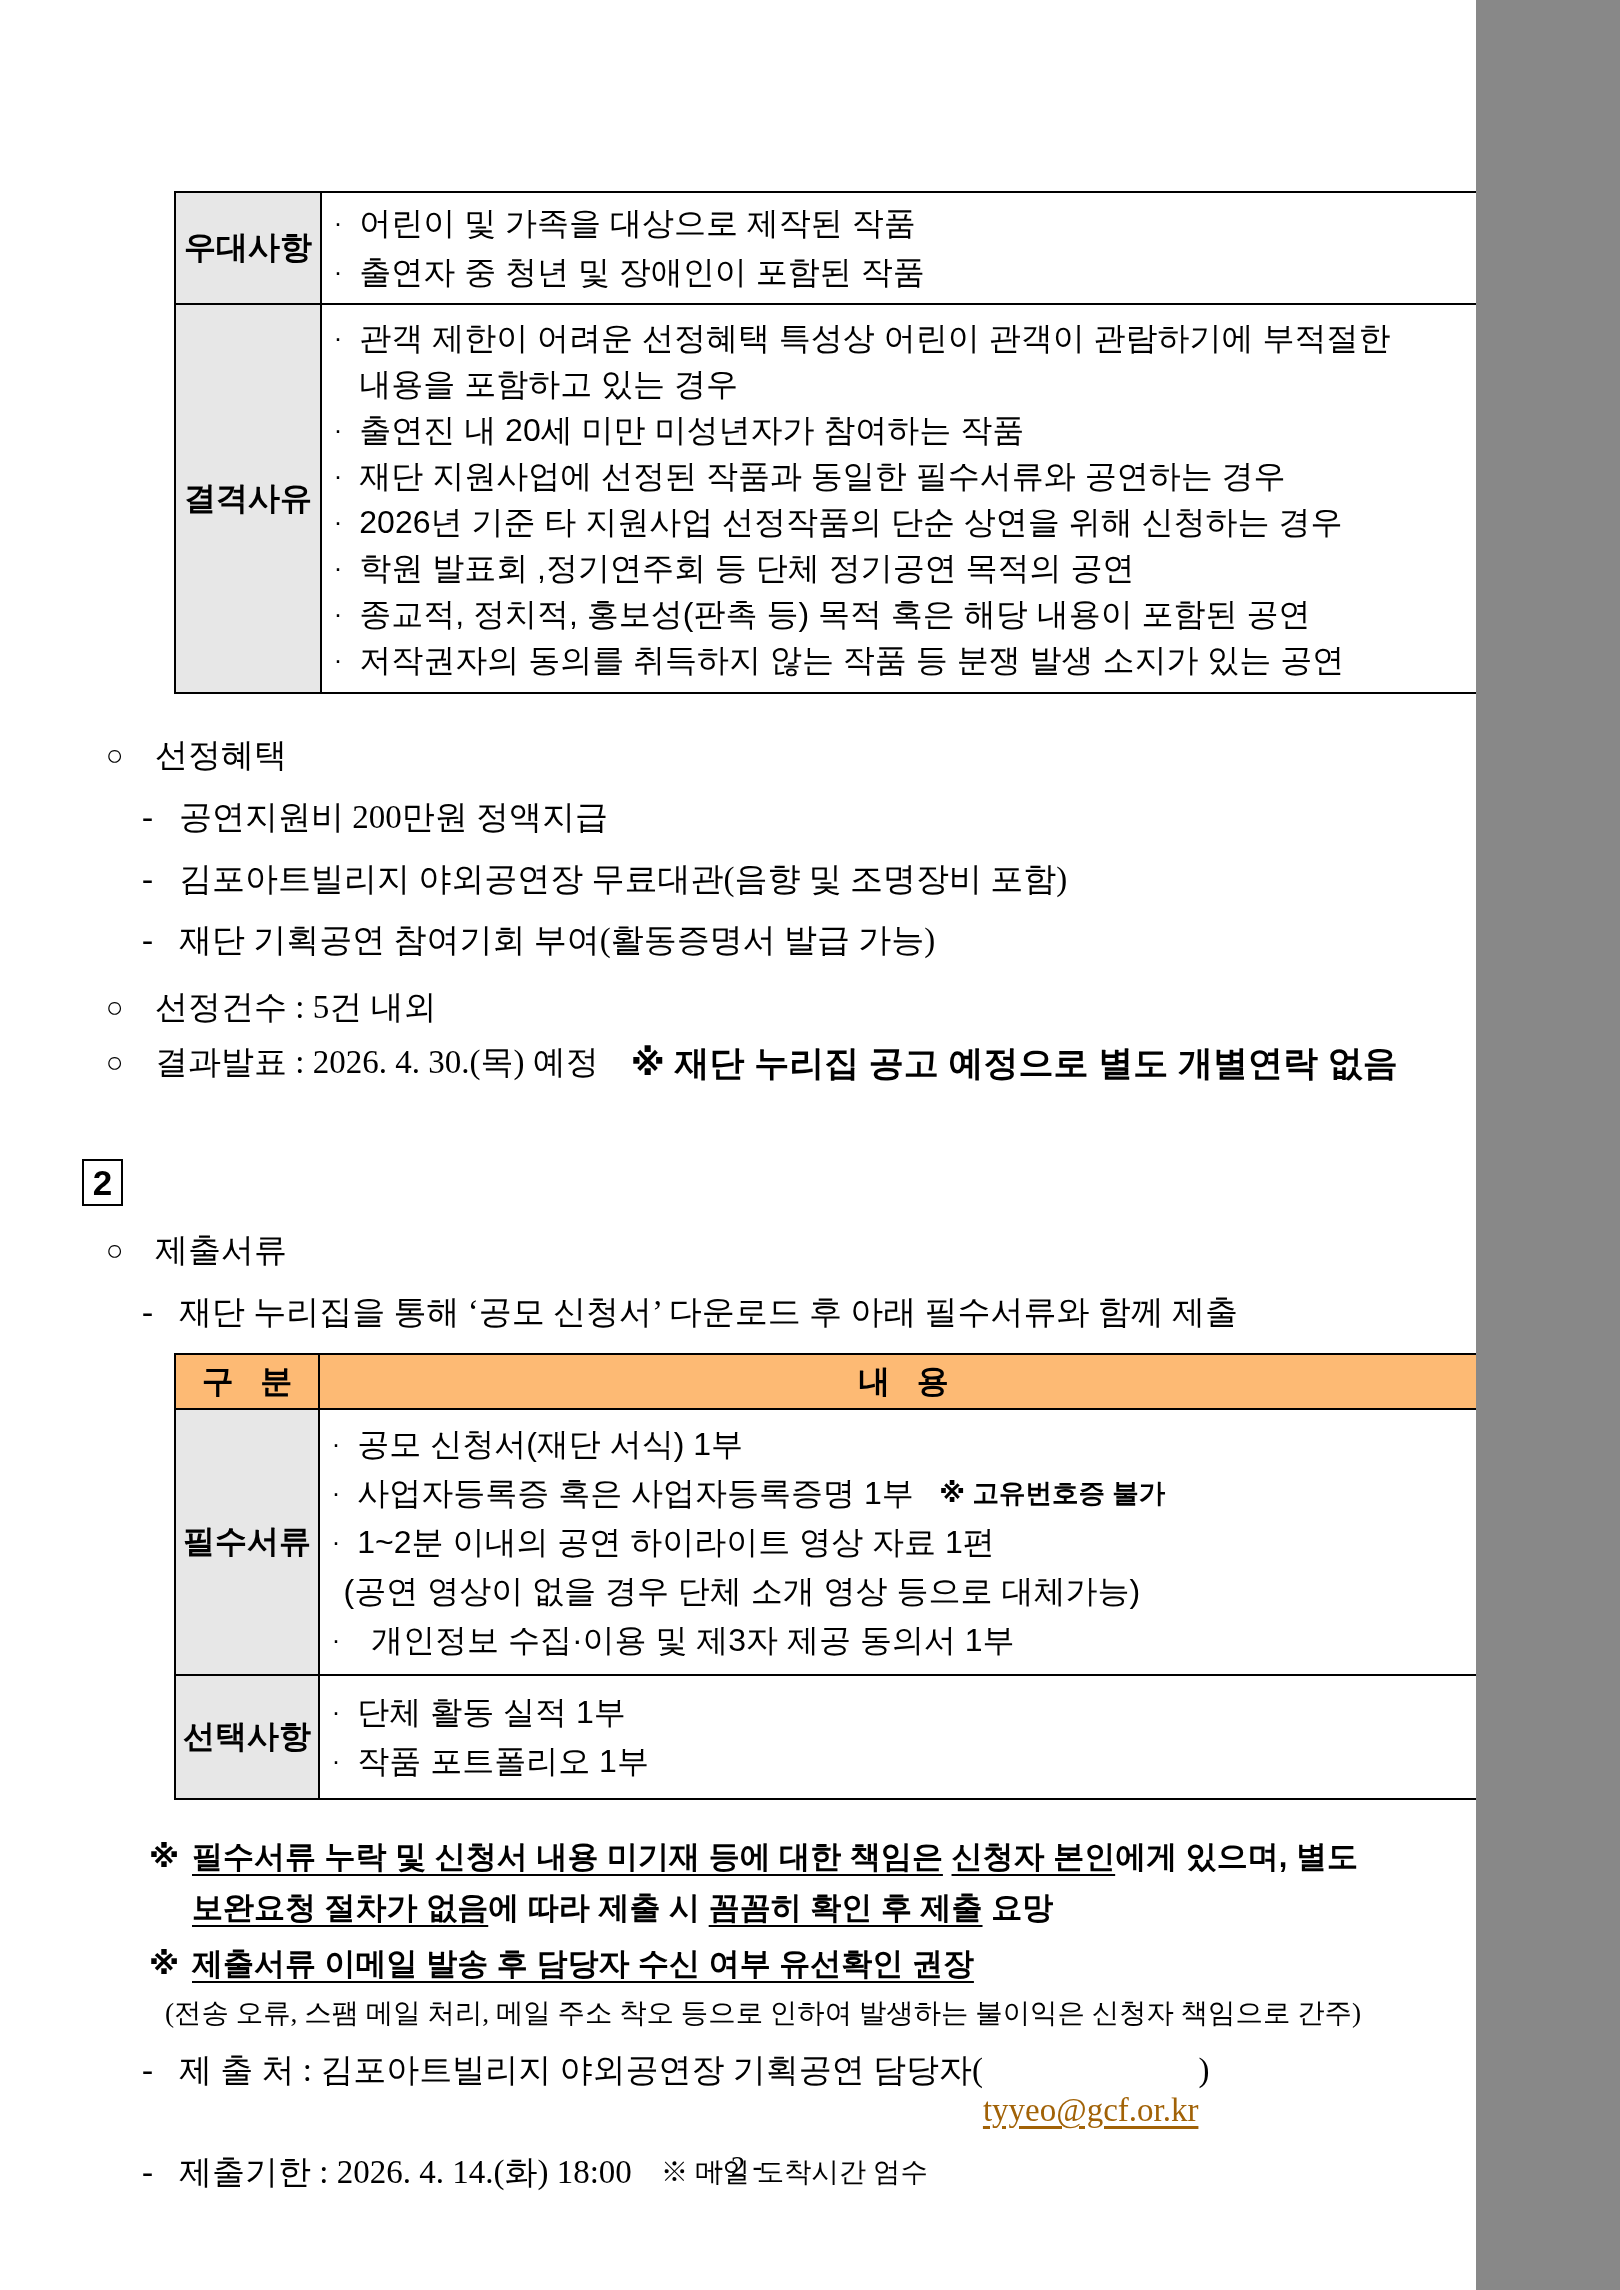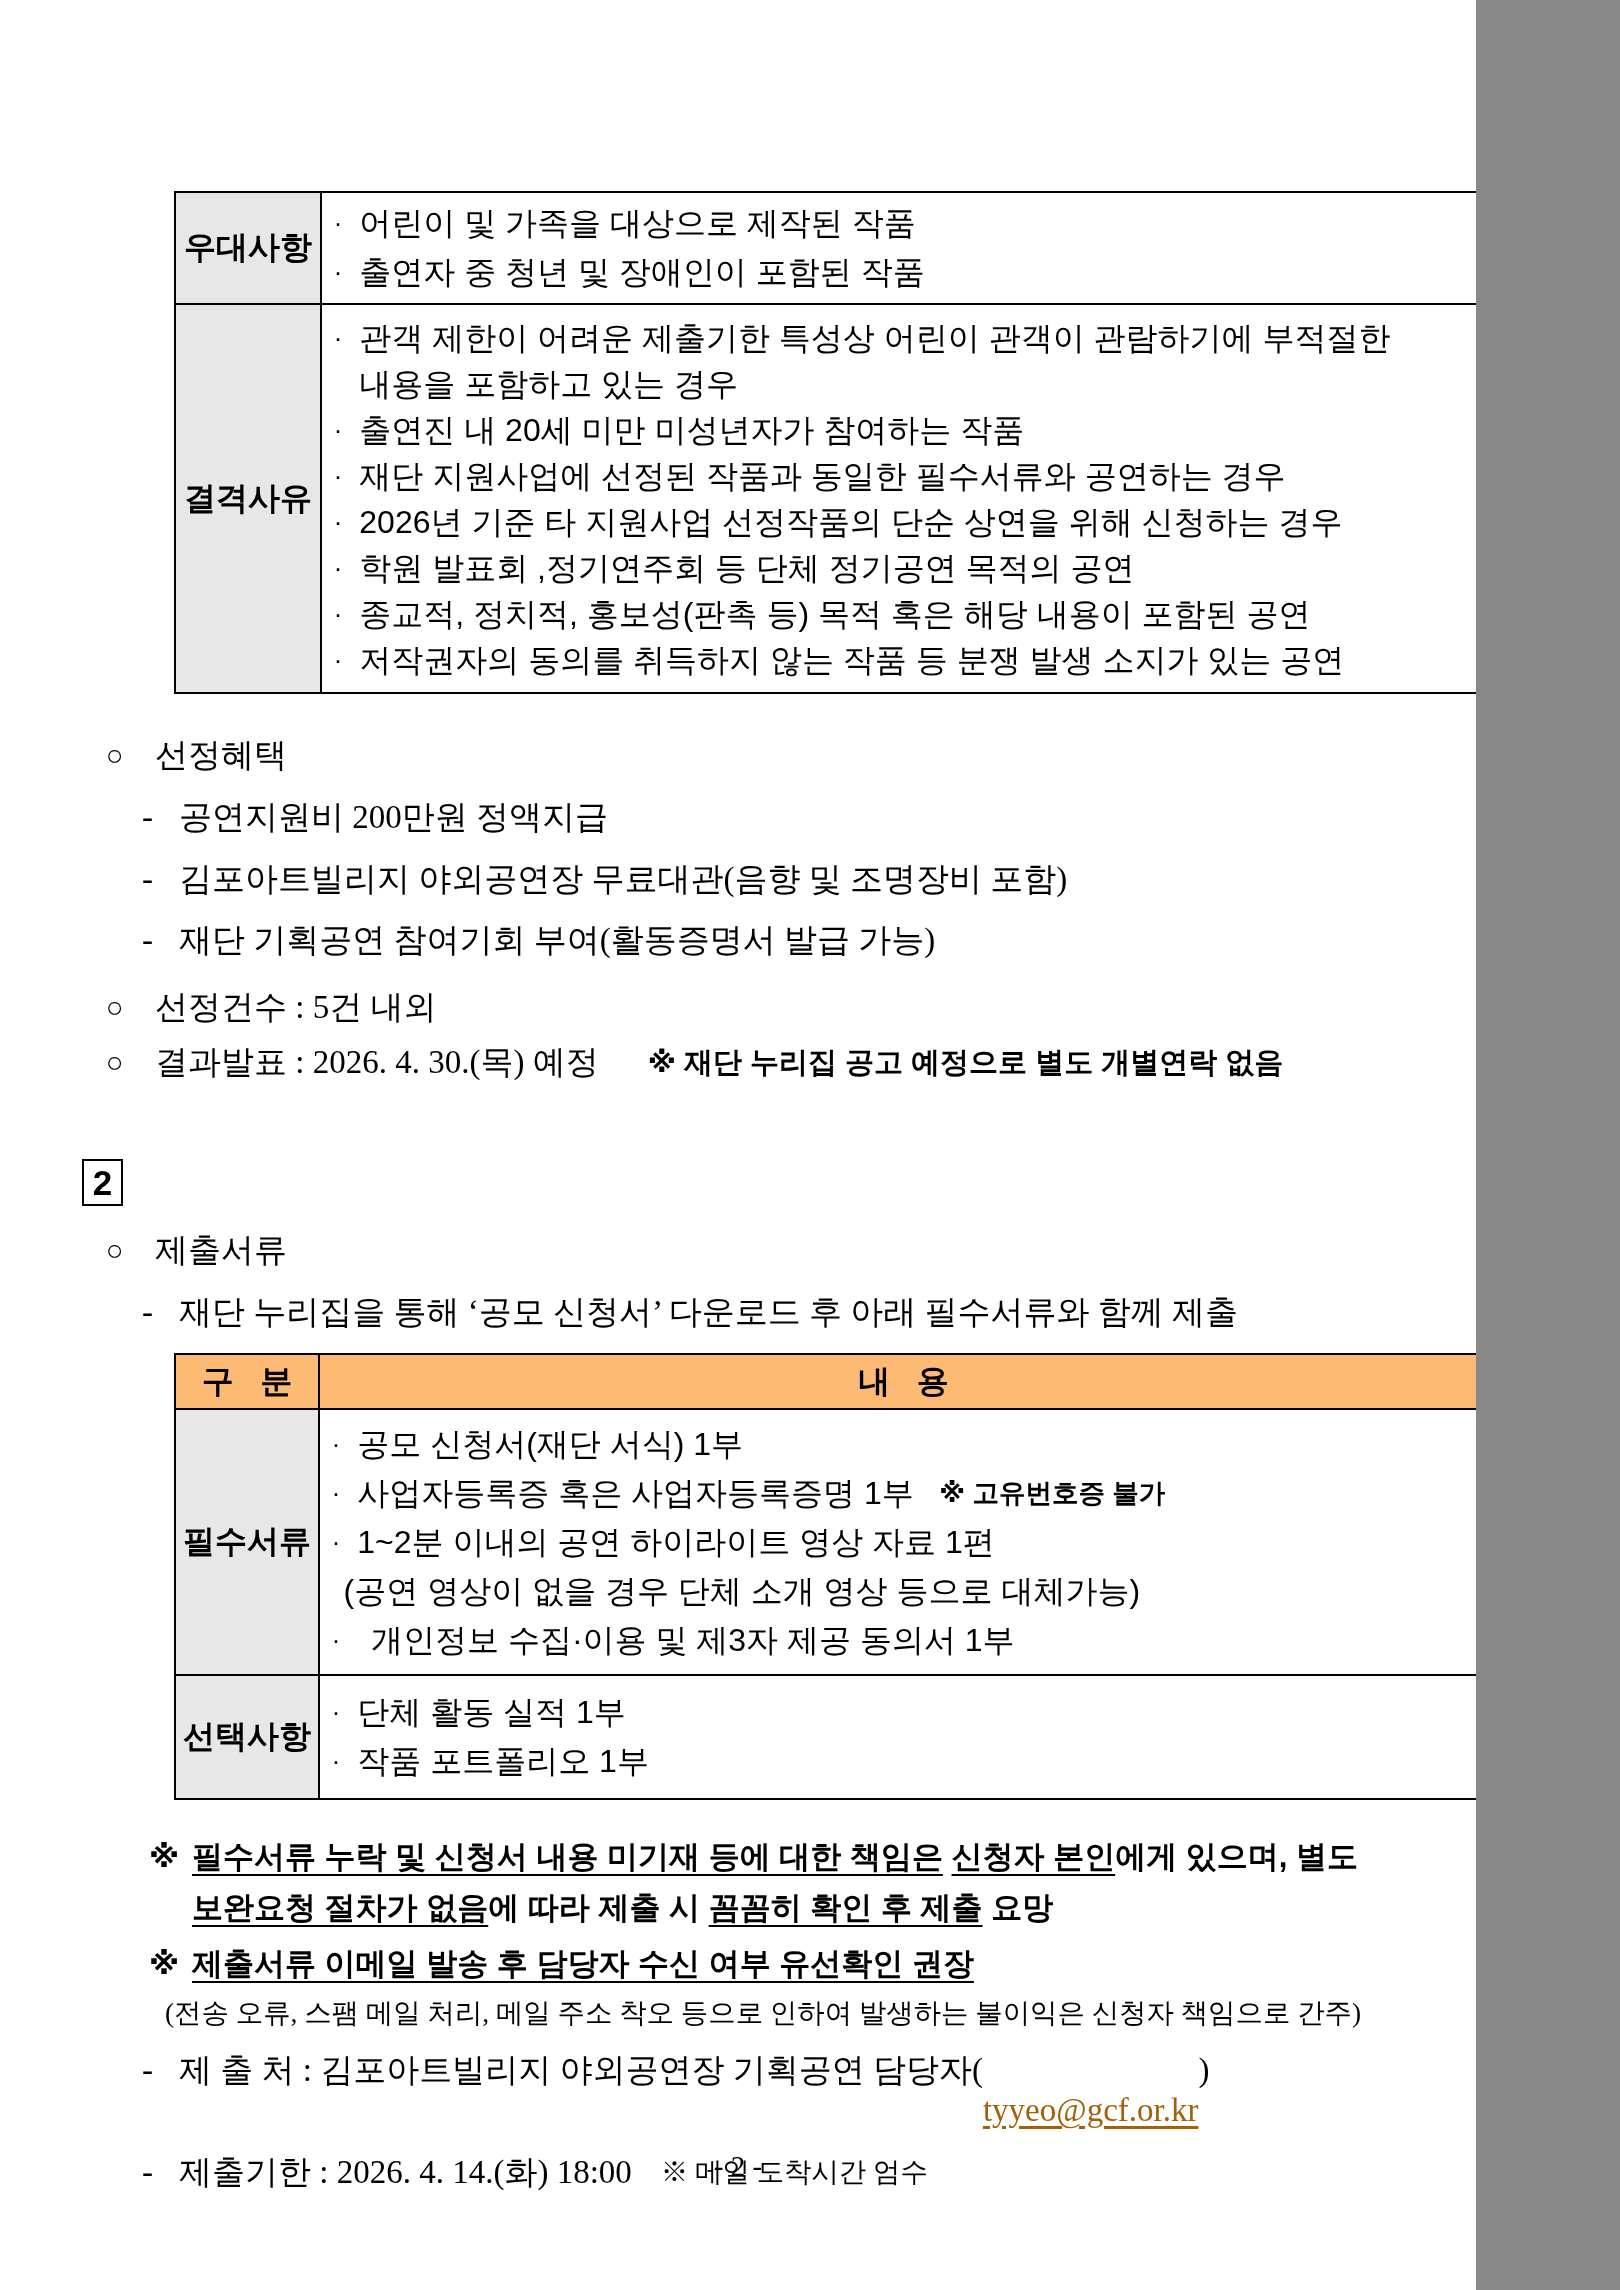--- a/index.html
+++ b/index.html
@@ -31,21 +31,21 @@
   .lv1{margin-left:106px;}
   .lv2{margin-left:142px;}
   .mk-c{flex:none;width:49px;font-size:29px;}
   .mk-d{flex:none;width:37px;}
   .mk-r{flex:none;width:43px;}
 
   .benefits-head{margin-top:41px;}
   .benefit{margin-top:20.6px;}
   .count-line{margin-top:25.5px;}
   .result-line{margin-top:14.7px;}
-  .result-note{font-family:"Liberation Sans","DejaVu Sans",sans-serif;font-weight:bold;font-size:29px;margin-left:49px;}
+  .result-note{font-family:"Liberation Sans","DejaVu Sans",sans-serif;font-weight:bold;font-size:35px;margin-left:32px;}
 
   .sec-head{margin-left:82px;margin-top:76px;display:flex;align-items:center;white-space:pre;
     font-family:"Liberation Sans","DejaVu Sans",sans-serif;font-weight:bold;font-size:40px;}
   .sec-num{display:inline-block;border:2.9px solid #000;padding:0 8.8px;margin-right:15.7px;font-size:35px;line-height:43px;}
   .sub-head{margin-top:23.5px;}
   .intro-line{margin-top:21.6px;}
   .t2{margin-top:19.6px;}
 
   .note{margin-left:149px;margin-top:13.7px;display:flex;white-space:pre;
     font-family:"Liberation Sans","DejaVu Sans",sans-serif;font-weight:bold;font-size:31px;line-height:43px;}
@@ -70,21 +70,21 @@
         <tr class="t1-r1">
       <td class="lbl-cell">우대사항</td>
       <td class="cnt-cell">
         <div class="cl"><span class="dot">·</span><span>어린이 및 가족을 대상으로 제작된 작품</span></div>
         <div class="cl"><span class="dot">·</span><span>출연자 중 청년 및 장애인이 포함된 작품</span></div>
       </td>
     </tr>
     <tr class="t1-r2">
       <td class="lbl-cell">결격사유</td>
       <td class="cnt-cell" style="padding-top:9.8px;padding-bottom:9.8px;">
-        <div class="cl"><span class="dot">·</span><span>관객 제한이 어려운 제출기한 특성상 어린이 관객이 관람하기에 부적절한</span></div>
+        <div class="cl"><span class="dot">·</span><span>관객 제한이 어려운 선정혜택 특성상 어린이 관객이 관람하기에 부적절한</span></div>
         <div class="cl"><span class="nodot"></span><span>내용을 포함하고 있는 경우</span></div>
         <div class="cl"><span class="dot">·</span><span>출연진 내 20세 미만 미성년자가 참여하는 작품</span></div>
         <div class="cl"><span class="dot">·</span><span>재단 지원사업에 선정된 작품과 동일한 필수서류와 공연하는 경우</span></div>
         <div class="cl"><span class="dot">·</span><span>2026년 기준 타 지원사업 선정작품의 단순 상연을 위해 신청하는 경우</span></div>
         <div class="cl"><span class="dot">·</span><span>학원 발표회 ,정기연주회 등 단체 정기공연 목적의 공연</span></div>
         <div class="cl"><span class="dot">·</span><span>종교적, 정치적, 홍보성(판촉 등) 목적 혹은 해당 내용이 포함된 공연</span></div>
         <div class="cl"><span class="dot">·</span><span>저작권자의 동의를 취득하지 않는 작품 등 분쟁 발생 소지가 있는 공연</span></div>
       </td>
     </tr>
   </tbody>

